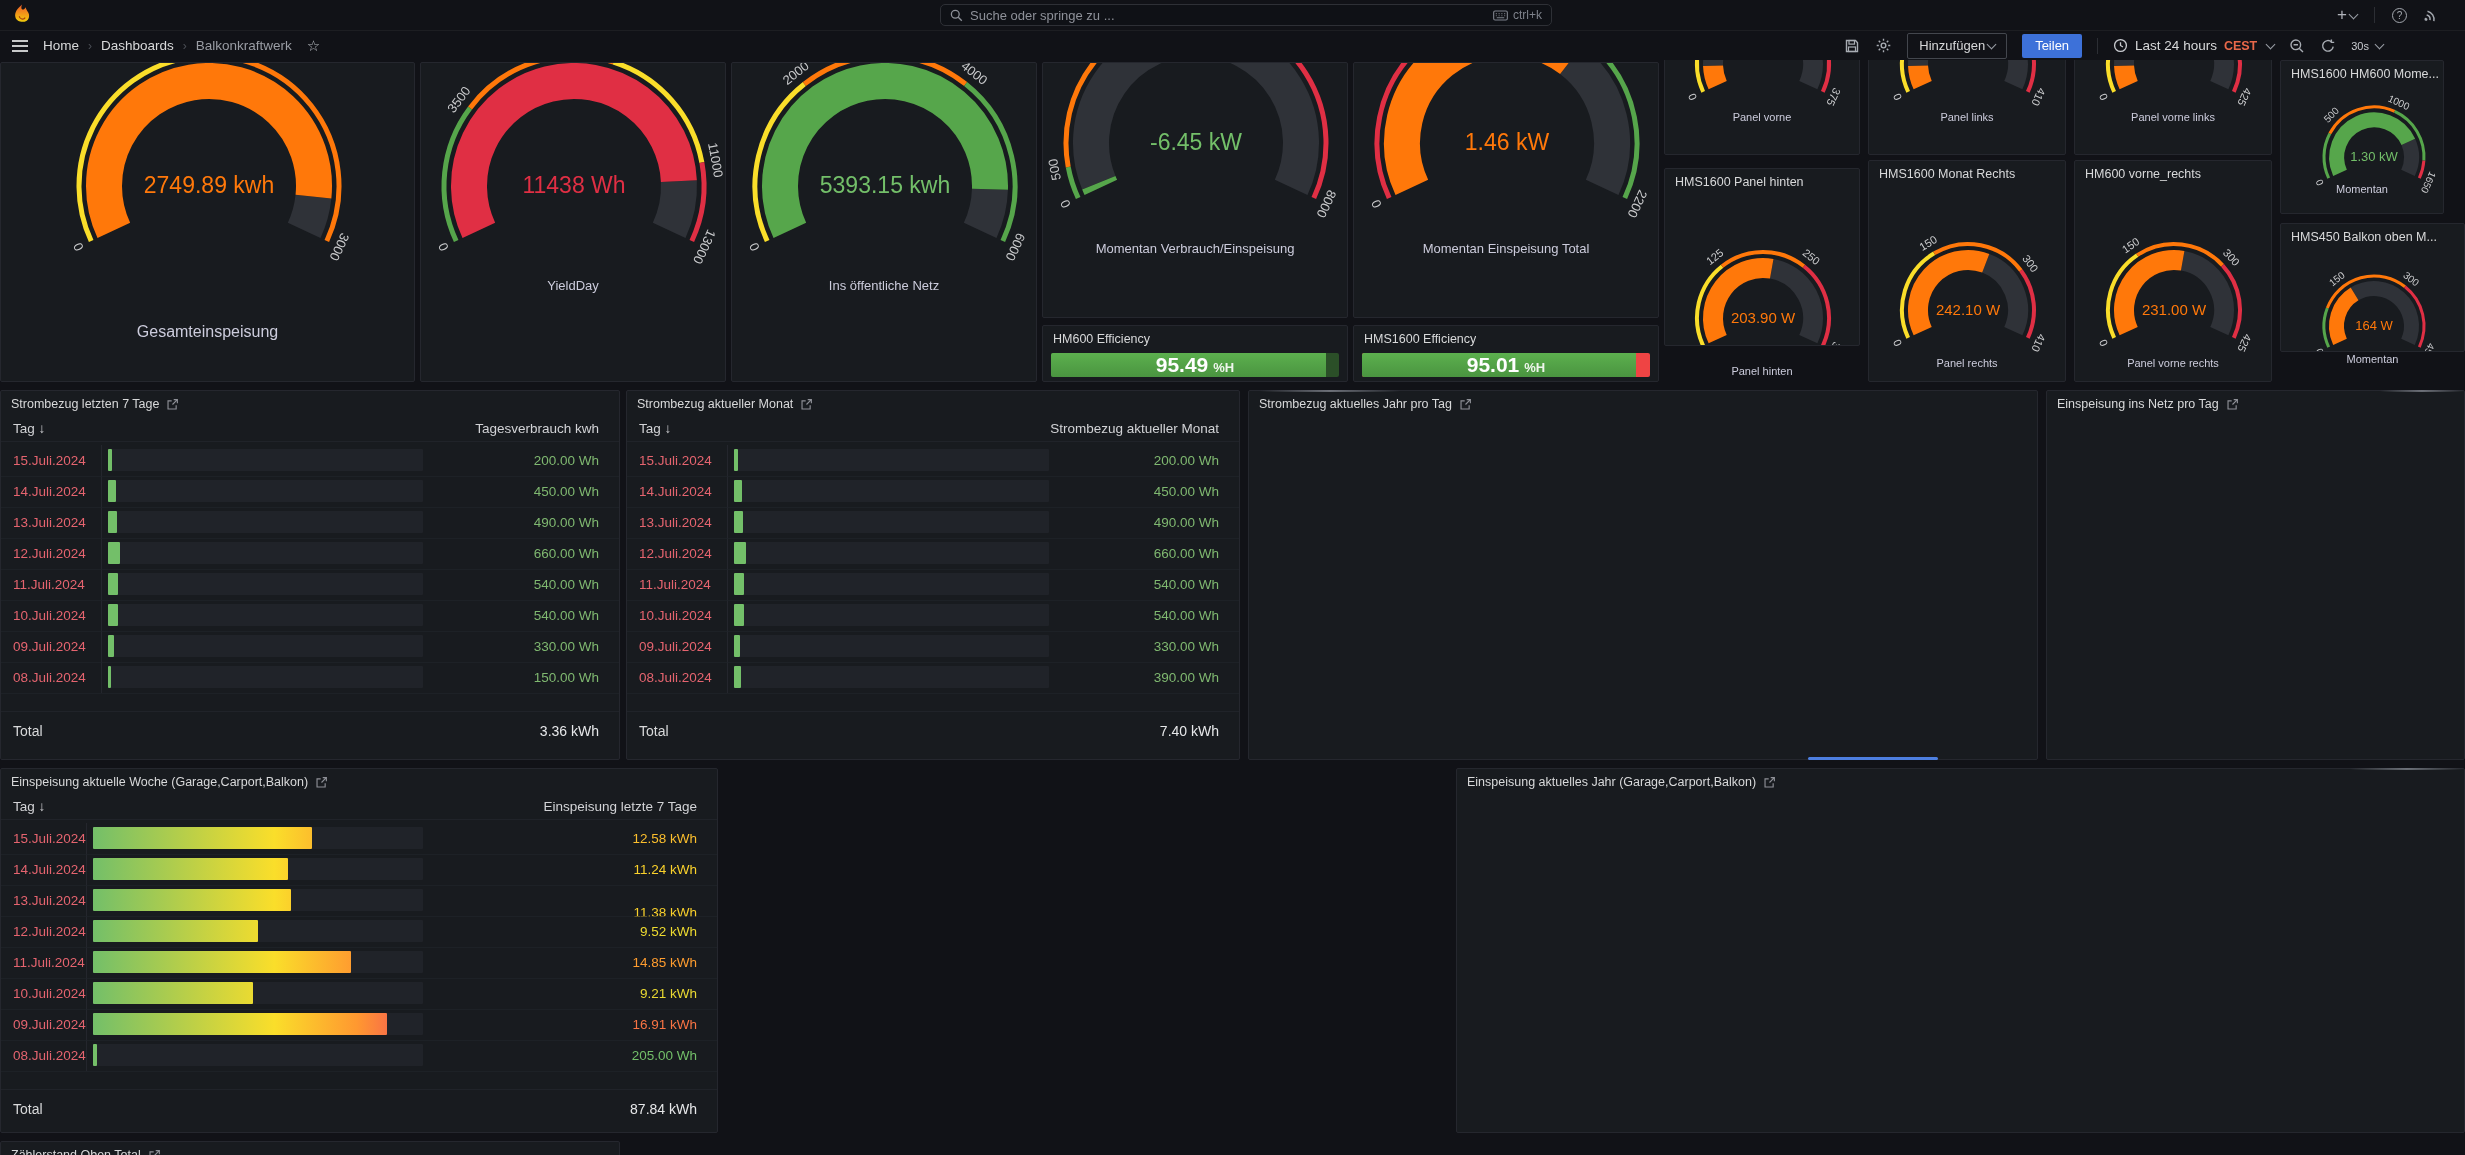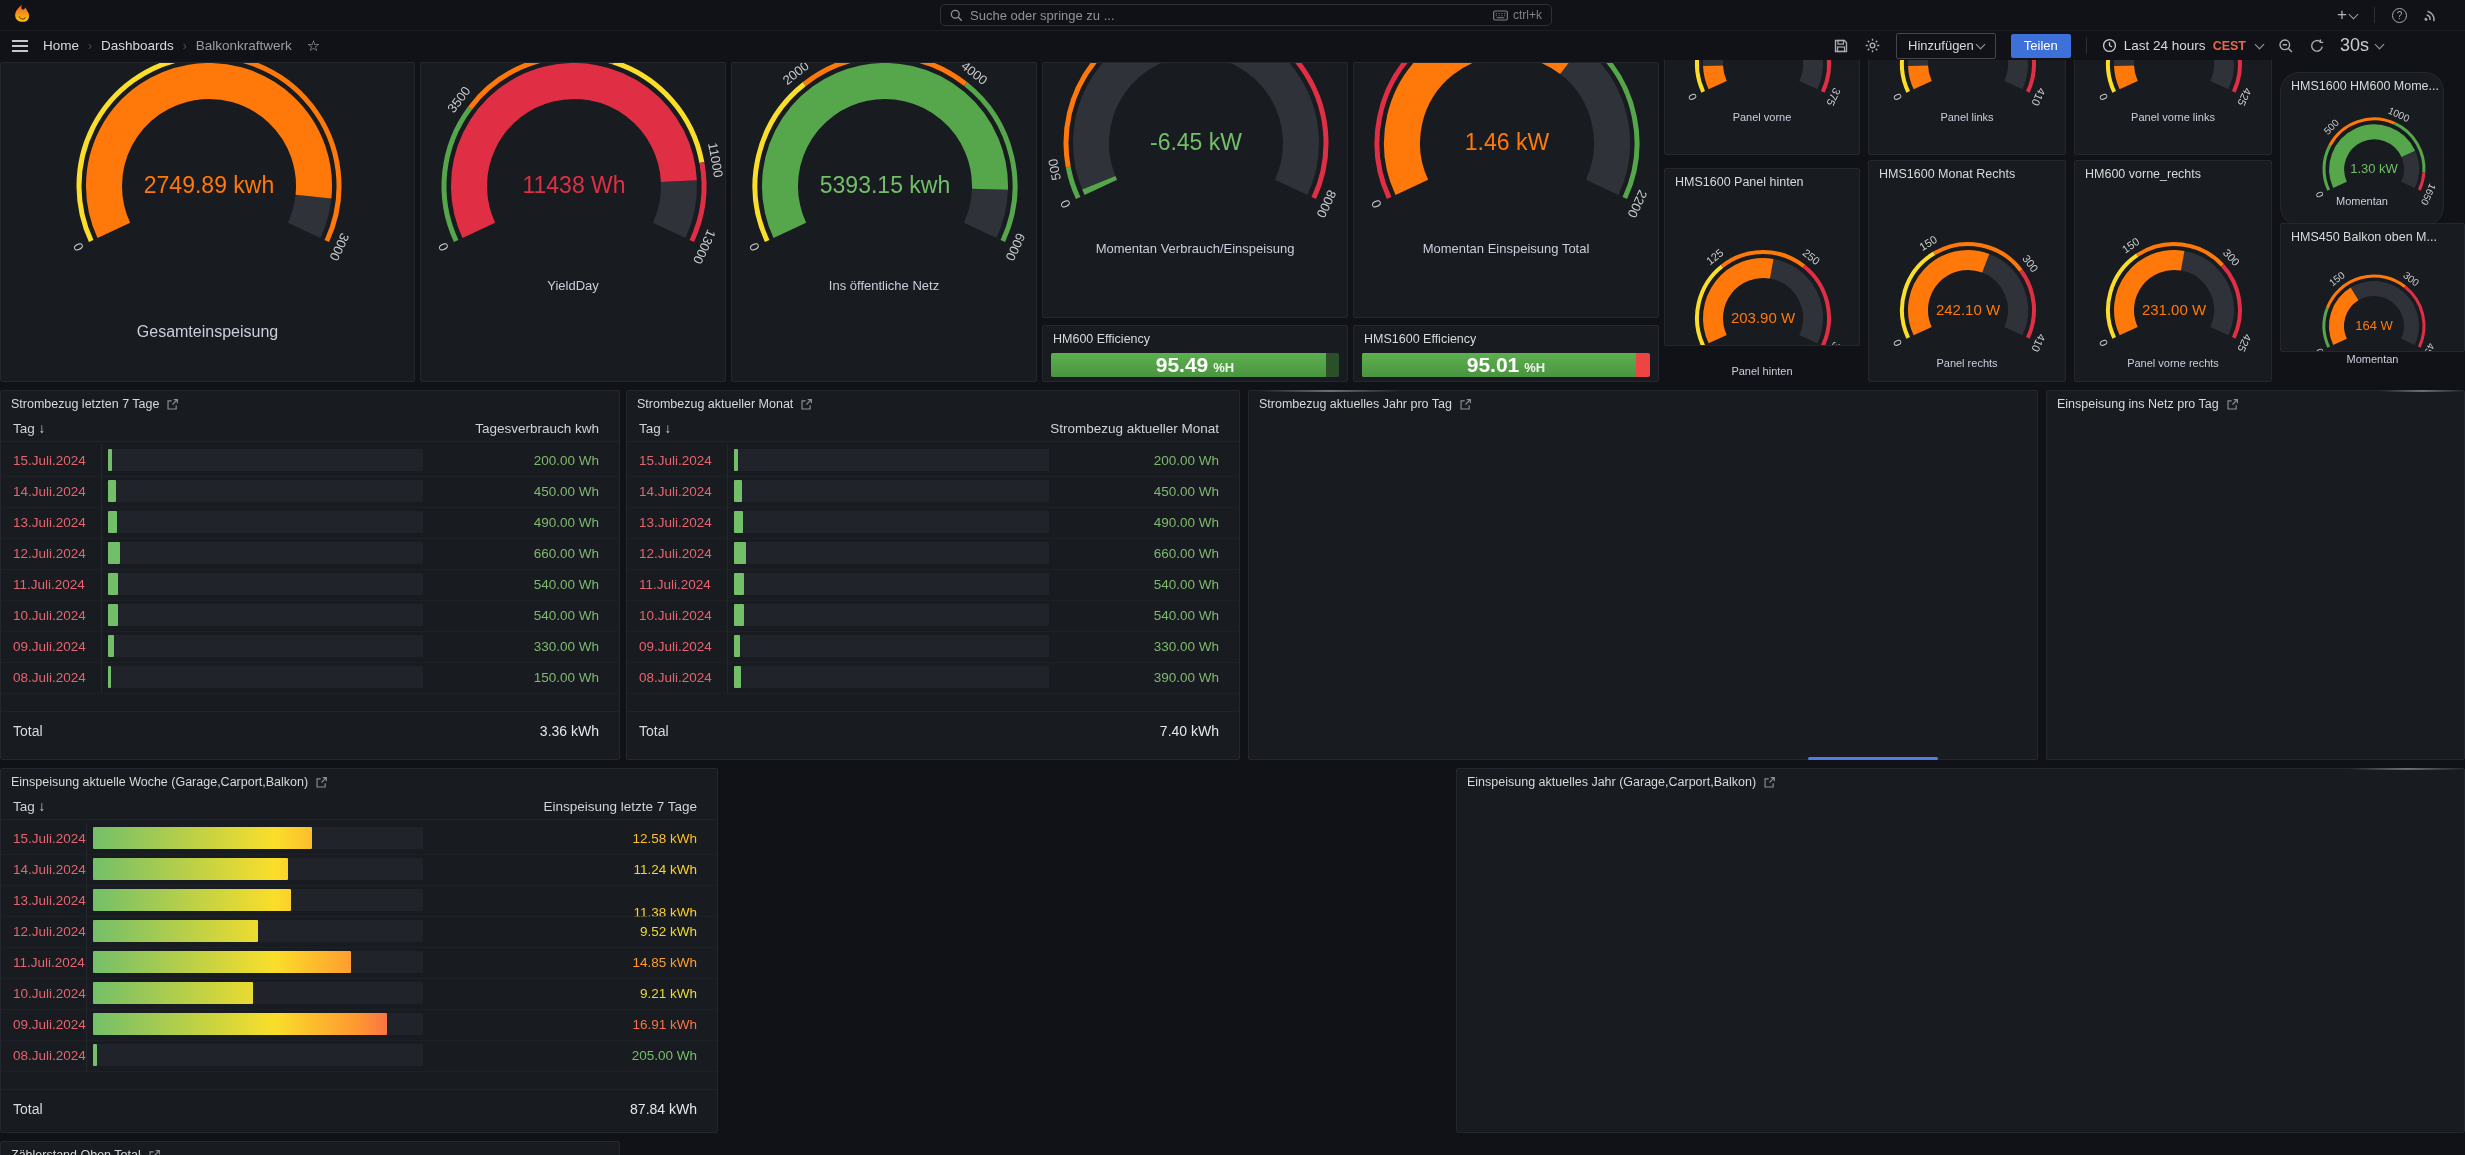--- a/index.html
+++ b/index.html
@@ -28,21 +28,21 @@
   .bc .sep{color:#4b4e55;font-size:12px;}
   .bc .cur{color:#9a9da4;}
   .star{color:#b6b9bf;font-size:15px;}
   .t2right{position:absolute;right:82px;top:0;height:29px;display:flex;align-items:center;gap:15px;color:#a8acb3;}
   .btn-outline{height:24px;padding:0 11px;border:1px solid #43464d;border-radius:2px;color:#d8d9da;font-size:13px;
                display:flex;align-items:center;background:transparent;}
   .btn-primary{height:24px;padding:0 13px;border-radius:2px;background:#3d71d9;color:#fff;font-size:13px;
                display:flex;align-items:center;font-weight:500;}
   .timegrp{display:flex;align-items:center;gap:7px;font-size:13.5px;color:#d8d9da;}
   .tz{font-weight:700;font-size:12.5px;}
-  .intgrp{display:flex;align-items:center;gap:4px;font-size:18px;color:#c9cbd0;}
+  .intgrp{display:flex;align-items:center;gap:4px;font-size:11px;color:#c9cbd0;}
   
   .panel{position:absolute;background:#181b1f;border:1px solid #25272e;border-radius:2px;box-sizing:border-box;}
   .pcontent{position:absolute;inset:0;overflow:hidden;}
   .ptitle{position:absolute;left:10px;top:6px;font-size:12.5px;color:#d8d9da;white-space:nowrap;
           display:flex;align-items:center;gap:7px;max-width:calc(100% - 14px);overflow:hidden;z-index:3;}
   .sub{position:absolute;left:0;right:0;text-align:center;color:#ccccdc;z-index:2;}
   .hline{position:absolute;left:0;right:0;height:1px;background:#202329;}
   .vline{position:absolute;width:1px;background:#24262d;}
   .tdate{position:absolute;font-size:13.5px;}
   .ttrack{position:absolute;height:22px;background:#202329;border-radius:1px;}
@@ -180,21 +180,21 @@
             <path d="M 63.26 33.17 A 66 66 0 0 1 148.55 43.29" fill="none" stroke="#ff780a" stroke-width="4"></path>
             <path d="M 148.55 43.29 A 66 66 0 0 1 159.82 115.89" fill="none" stroke="#e02f44" stroke-width="4"></path>
             <path d="M 50.03 89.74 A 50 50 0 1 1 145.32 109.13" fill="none" stroke="#2f3238" stroke-width="20"></path>
             <path d="M 54.68 109.13 A 50 50 0 0 1 50.03 89.74" fill="none" stroke="#ff780a" stroke-width="20"></path>
             <text x="0" y="0" transform="translate(29.3 121.0) rotate(-115.0)" text-anchor="middle" dominant-baseline="central" font-size="11" fill="#c9cacc">0</text>
             <text x="0" y="0" transform="translate(170.7 121.0) rotate(115.0)" text-anchor="middle" dominant-baseline="central" font-size="11" fill="#c9cacc">425</text>
           </svg>
         </div>
         <div class="sub" style="top: 150px; font-size: 11px;">Panel vorne links</div>
       </div>
-      <div class="panel" style="left: 2280px; top: 72px; width: 164px; height: 154px; border-radius: 19px;">
+      <div class="panel" style="left: 2280px; top: 60px; width: 164px; height: 154px;">
         <div class="ptitle">
           <span>HMS1600 HM600 Mome...</span>
         </div>
         <div class="pcontent">
           <svg width="154" height="120" viewBox="0 0 154 120" style="position: absolute; left: 15.5px; top: 26px;">
             <path d="M 31.68 91.13 A 50 50 0 0 1 32.84 46.55" fill="none" stroke="#56a64b" stroke-width="3"></path>
             <path d="M 32.84 46.55 A 50 50 0 0 1 97.65 24.46" fill="none" stroke="#ff780a" stroke-width="3"></path>
             <path d="M 97.65 24.46 A 50 50 0 0 1 126.87 73.57" fill="none" stroke="#56a64b" stroke-width="3"></path>
             <path d="M 126.87 73.57 A 50 50 0 0 1 122.32 91.13" fill="none" stroke="#e02f44" stroke-width="3"></path>
             <path d="M 111.32 54.88 A 37.5 37.5 0 0 1 110.99 85.85" fill="none" stroke="#2f3238" stroke-width="15"></path>

